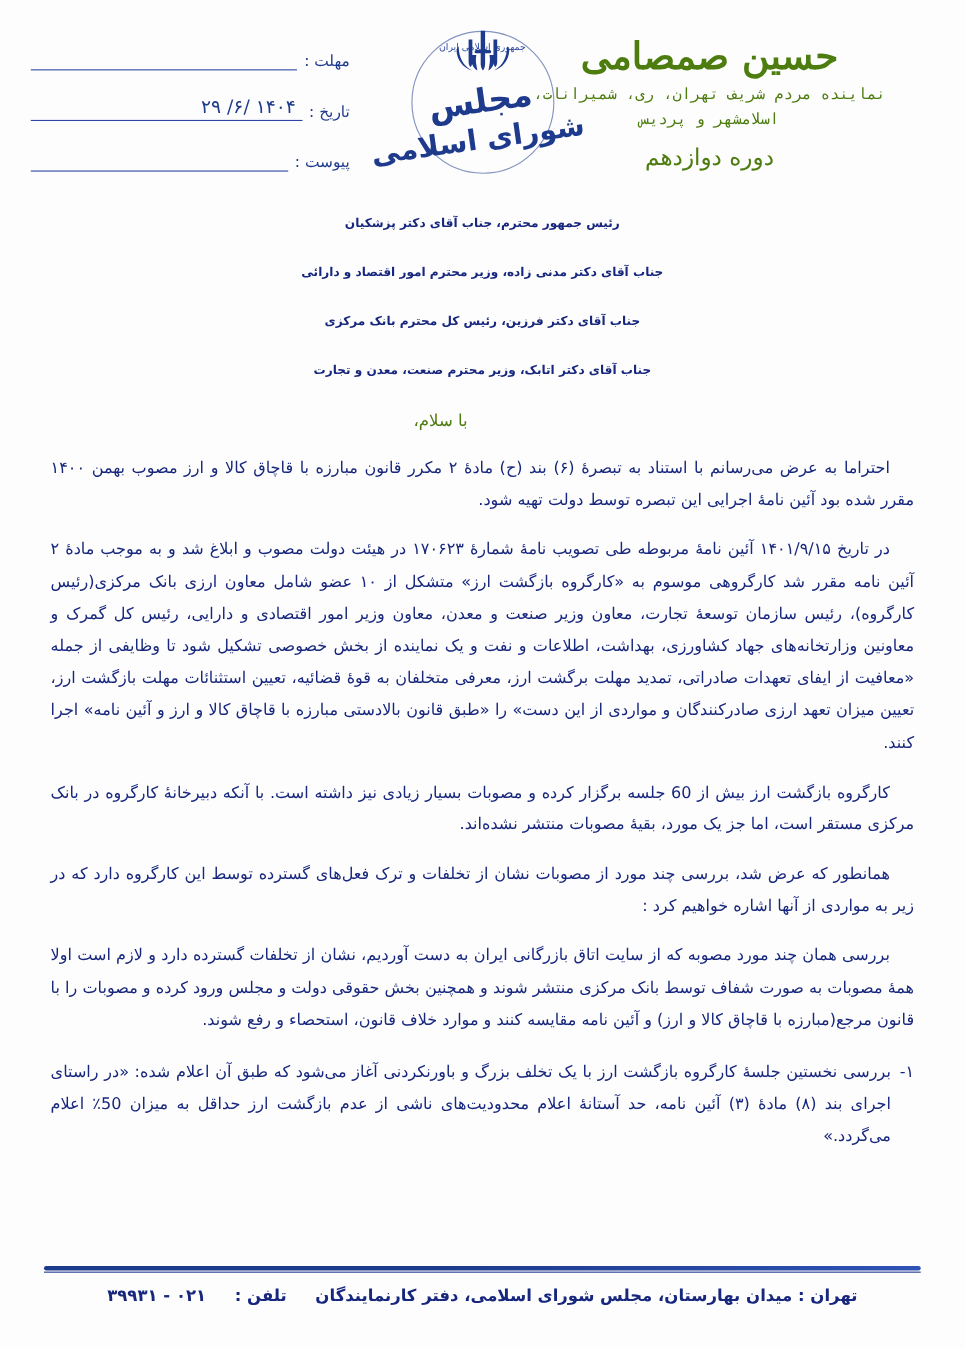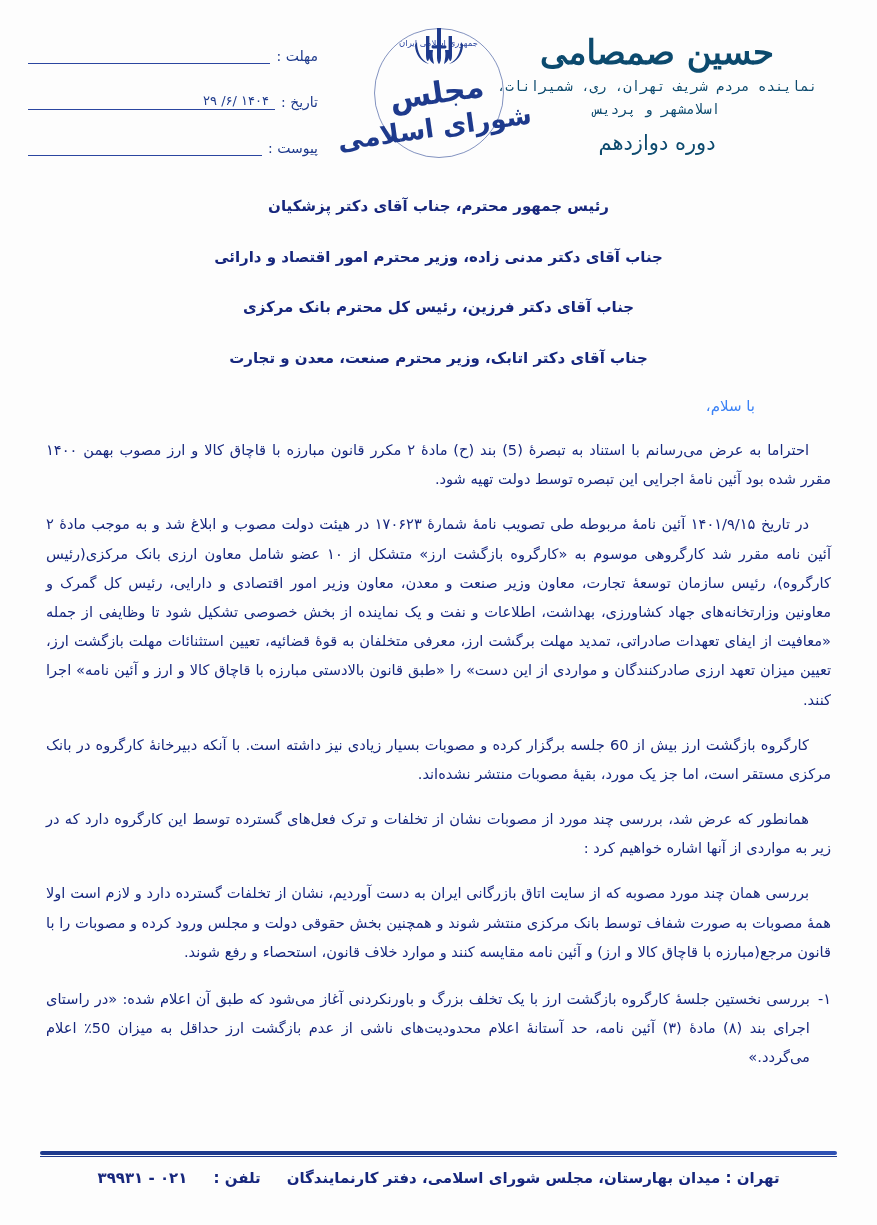--- a/index.html
+++ b/index.html
@@ -56,21 +56,21 @@
   .form-line {
     flex: 1;
     border-bottom: 1.4px solid #2b46a0;
     height: 16px;
     position: relative;
   }
   .form-value {
     position: absolute;
     right: 6px;
     bottom: 1px;
-    font-size: 13px;
+    font-size: 17px;
     letter-spacing: 1px;
     white-space: nowrap;
     margin-left: 20px;
   }
 
   
   .emblem-block {
     position: absolute;
     top: 10px;
     left: 50%;
@@ -118,24 +118,24 @@
     font-family: "DejaVu Sans", sans-serif;
     line-height: 1.15;
     white-space: nowrap;
   }
   .majlis-script .l2 { font-size: 26px; display:block; margin-top: 2px; margin-right: 14px;}
 
   
   .name-block {
     position: absolute;
     top: 20px;
-    right: 40px;
+    right: 52px;
     width: 360px;
     text-align: center;
-    color: #0c4a6e;
+    color: #4d7c0f;
   }
   .rep-name {
     font-size: 34px;
     font-weight: bold;
     letter-spacing: 1px;
     line-height: 1.1;
     font-family: "DejaVu Serif", serif;
   }
   .rep-district {
     font-size: 14px;
@@ -154,32 +154,32 @@
     position: absolute;
     top: 195px;
     right: 46px;
     left: 46px;
     bottom: 78px;
   }
   .salutations {
     margin-bottom: 10px;
   }
   .salutation {
-    font-size: 15px;
+    font-size: 11px;
     font-weight: bold;
     text-align: center;
     margin: 0 0 28px 0;
     color: #17277d;
     line-height: 1.5;
   }
   .greeting {
     font-size: 15px;
-    text-align: right;
+    text-align: center;
     margin: 6px 76px 20px 0;
-    color: #3b82f6;
+    color: #4d7c0f;
   }
   p.para {
     font-size: 14.6px;
     line-height: 2.0;
     text-align: justify;
     text-align-last: right;
     margin: 0 0 16px 0;
     color: #17277d;
   }
   p.para.indent { text-indent: 22px; }
@@ -304,21 +304,21 @@
 
     <div class="salutations">
       <div class="salutation">رئیس جمهور محترم، جناب آقای دکتر پزشکیان</div>
       <div class="salutation">جناب آقای دکتر مدنی زاده، وزیر محترم امور اقتصاد و دارائی</div>
       <div class="salutation">جناب آقای دکتر فرزین، رئیس کل محترم بانک مرکزی</div>
       <div class="salutation">جناب آقای دکتر اتابک، وزیر محترم صنعت، معدن و تجارت</div>
     </div>
 
     <div class="greeting">با سلام،</div>
 
-    <p class="para indent">احتراما به عرض می‌رسانم با استناد به تبصرهٔ (5) بند (ح) مادهٔ ۲ مکرر قانون مبارزه با قاچاق کالا و ارز مصوب بهمن ۱۴۰۰ مقرر شده بود آئین نامهٔ اجرایی این تبصره توسط دولت تهیه شود.</p>
+    <p class="para indent">احتراما به عرض می‌رسانم با استناد به تبصرهٔ (۶) بند (ح) مادهٔ ۲ مکرر قانون مبارزه با قاچاق کالا و ارز مصوب بهمن ۱۴۰۰ مقرر شده بود آئین نامهٔ اجرایی این تبصره توسط دولت تهیه شود.</p>
     <p class="para indent">در تاریخ ۱۴۰۱/۹/۱۵ آئین نامهٔ مربوطه طی تصویب نامهٔ شمارهٔ ۱۷۰۶۲۳ در هیئت دولت مصوب و ابلاغ شد و به موجب مادهٔ ۲ آئین نامه مقرر شد کارگروهی موسوم به «کارگروه بازگشت ارز» متشکل از ۱۰ عضو شامل معاون ارزی بانک مرکزی(رئیس کارگروه)، رئیس سازمان توسعهٔ تجارت، معاون وزیر صنعت و معدن، معاون وزیر امور اقتصادی و دارایی، رئیس کل گمرک و معاونین وزارتخانه‌های جهاد کشاورزی، بهداشت، اطلاعات و نفت و یک نماینده از بخش خصوصی تشکیل شود تا وظایفی از جمله «معافیت از ایفای تعهدات صادراتی، تمدید مهلت برگشت ارز، معرفی متخلفان به قوهٔ قضائیه، تعیین استثنائات مهلت بازگشت ارز، تعیین میزان تعهد ارزی صادرکنندگان و مواردی از این دست» را «طبق قانون بالادستی مبارزه با قاچاق کالا و ارز و آئین نامه» اجرا کنند.</p>
     <p class="para indent">کارگروه بازگشت ارز بیش از 60 جلسه برگزار کرده و مصوبات بسیار زیادی نیز داشته است. با آنکه دبیرخانهٔ کارگروه در بانک مرکزی مستقر است، اما جز یک مورد، بقیهٔ مصوبات منتشر نشده‌اند.</p>
     <p class="para indent">همانطور که عرض شد، بررسی چند مورد از مصوبات نشان از تخلفات و ترک فعل‌های گسترده توسط این کارگروه دارد که در زیر به مواردی از آنها اشاره خواهیم کرد :</p>
     <p class="para indent">بررسی همان چند مورد مصوبه که از سایت اتاق بازرگانی ایران به دست آوردیم، نشان از تخلفات گسترده دارد و لازم است اولا همهٔ مصوبات به صورت شفاف توسط بانک مرکزی منتشر شوند و همچنین بخش حقوقی دولت و مجلس ورود کرده و مصوبات را با قانون مرجع(مبارزه با قاچاق کالا و ارز) و آئین نامه مقایسه کنند و موارد خلاف قانون، استحصاء و رفع شوند.</p>
 
     <div class="numbered">
       <span class="num">۱-</span>
       <span class="txt">بررسی نخستین جلسهٔ کارگروه بازگشت ارز با یک تخلف بزرگ و باورنکردنی آغاز می‌شود که طبق آن اعلام شده: «در راستای اجرای بند (۸) مادهٔ (۳) آئین نامه، حد آستانهٔ اعلام محدودیت‌های ناشی از عدم بازگشت ارز حداقل به میزان 50٪ اعلام می‌گردد.»</span>
     </div>
   </div>

